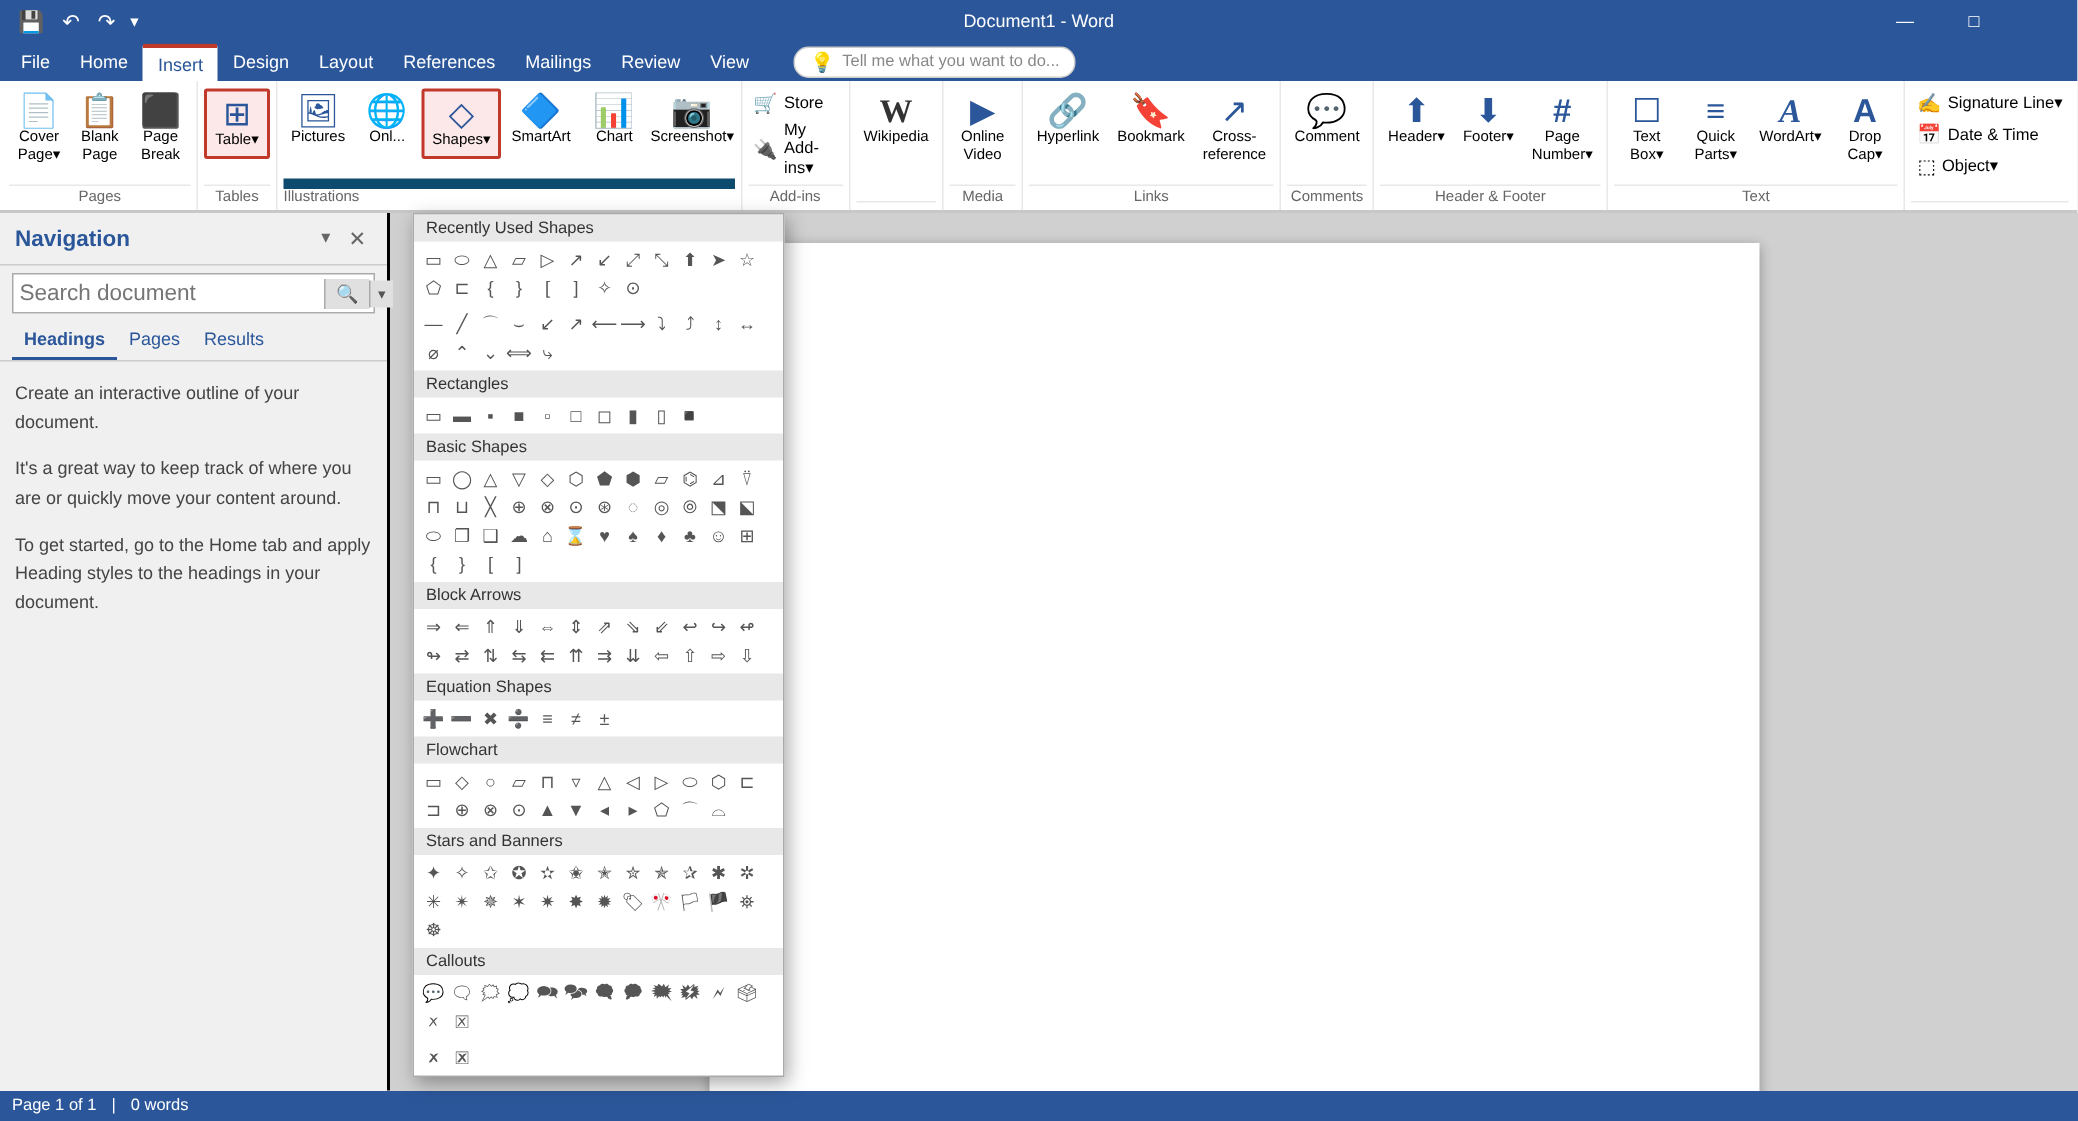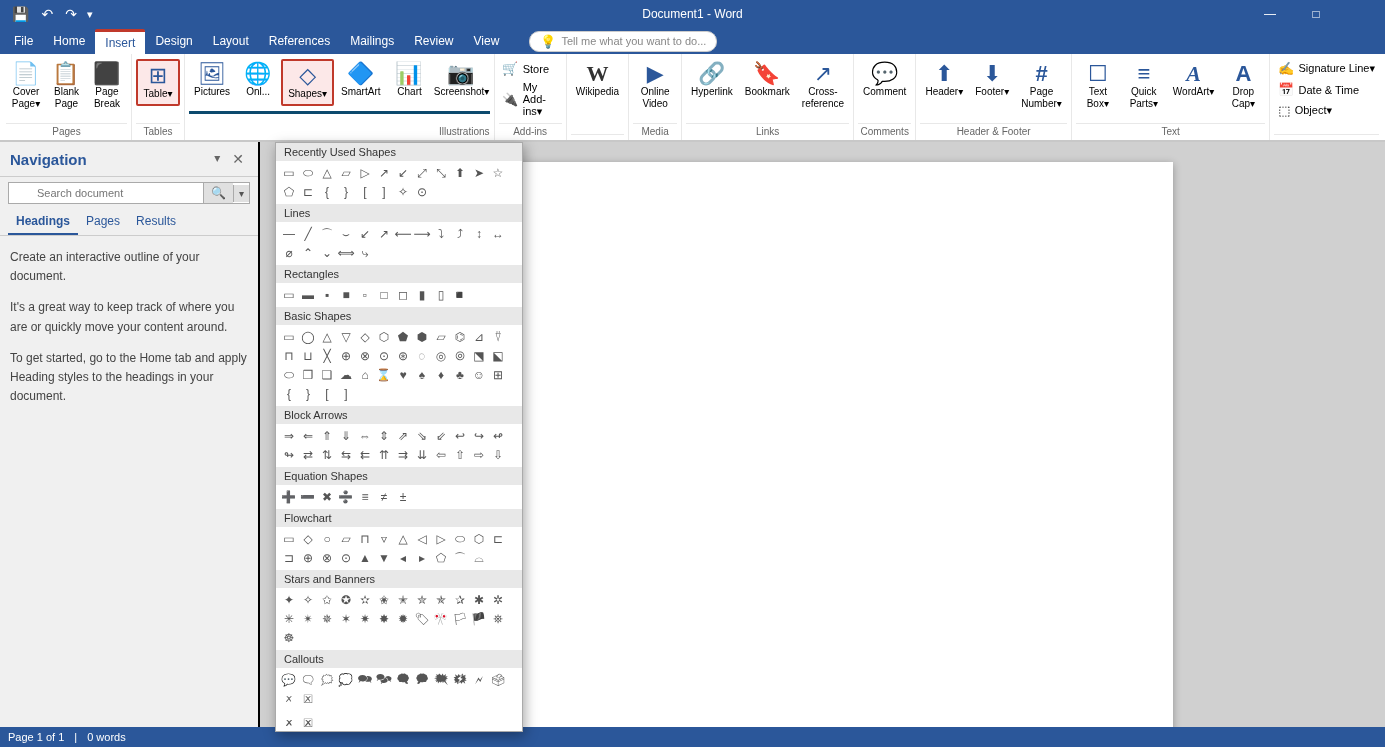--- a/index.html
+++ b/index.html
@@ -101,21 +101,21 @@
       </div>
       <div class="big-btn">
         <div style="font-size:22px; line-height:1; margin-bottom:1px; color:#2b579a;">📊</div>
         <div style="font-size:10px; text-align:center; line-height:1.2;">Chart</div>
       </div>
       <div class="big-btn">
         <div style="font-size:22px; line-height:1; margin-bottom:1px; color:#2b579a;">📷</div>
         <div style="font-size:10px; text-align:center; line-height:1.2;">Screenshot▾</div>
       </div>
     </div>
-    <div style="font-size:10px; color:#666; text-align:right; padding:12px 0 3px; border-top:3px solid #0c4a6e; margin-top:2px;">Illustrations</div>
+    <div style="font-size:10px; color:#666; text-align:left; padding:0 0 3px; border-top:7px solid #0c4a6e; margin-top:2px;">Illustrations</div>
   </div>
 
   <div style="display:flex; flex-direction:column; border-right:1px solid #e8e8e8; padding:2px 4px 0 4px;">
     <div style="display:flex; flex-direction:column; flex:1; gap:1px; padding-top:3px; justify-content:flex-start;">
       <div style="display:flex; align-items:center; gap:4px; padding:2px 4px; cursor:pointer; border-radius:2px; font-size:11px;">
         <span style="font-size:13px;">🛒</span>
           <span>Store</span>
       </div>
       <div style="display:flex; align-items:center; gap:4px; padding:2px 4px; cursor:pointer; border-radius:2px; font-size:11px;">
         <span style="font-size:13px;">🔌</span>
@@ -253,21 +253,20 @@
     <span style="width:18px;height:18px;display:flex;align-items:center;justify-content:center;font-size:12px;cursor:pointer;color:#555;">⬠</span>
     <span style="width:18px;height:18px;display:flex;align-items:center;justify-content:center;font-size:12px;cursor:pointer;color:#555;">⊏</span>
     <span style="width:18px;height:18px;display:flex;align-items:center;justify-content:center;font-size:12px;cursor:pointer;color:#555;">{</span>
     <span style="width:18px;height:18px;display:flex;align-items:center;justify-content:center;font-size:12px;cursor:pointer;color:#555;">}</span>
     <span style="width:18px;height:18px;display:flex;align-items:center;justify-content:center;font-size:12px;cursor:pointer;color:#555;">[</span>
     <span style="width:18px;height:18px;display:flex;align-items:center;justify-content:center;font-size:12px;cursor:pointer;color:#555;">]</span>
     <span style="width:18px;height:18px;display:flex;align-items:center;justify-content:center;font-size:12px;cursor:pointer;color:#555;">✧</span>
     <span style="width:18px;height:18px;display:flex;align-items:center;justify-content:center;font-size:12px;cursor:pointer;color:#555;">⊙</span>
   </div>
 
-  <div style="background:#e8e8e8; padding:3px 8px; font-size:11px; color:#333;">Lines</div>
   <div style="padding:3px 4px; display:flex; flex-wrap:wrap; gap:1px;">
     <span style="width:18px;height:18px;display:flex;align-items:center;justify-content:center;font-size:12px;cursor:pointer;color:#555;">—</span>
     <span style="width:18px;height:18px;display:flex;align-items:center;justify-content:center;font-size:12px;cursor:pointer;color:#555;">╱</span>
     <span style="width:18px;height:18px;display:flex;align-items:center;justify-content:center;font-size:12px;cursor:pointer;color:#555;">⌒</span>
     <span style="width:18px;height:18px;display:flex;align-items:center;justify-content:center;font-size:12px;cursor:pointer;color:#555;">⌣</span>
     <span style="width:18px;height:18px;display:flex;align-items:center;justify-content:center;font-size:12px;cursor:pointer;color:#555;">↙</span>
     <span style="width:18px;height:18px;display:flex;align-items:center;justify-content:center;font-size:12px;cursor:pointer;color:#555;">↗</span>
     <span style="width:18px;height:18px;display:flex;align-items:center;justify-content:center;font-size:12px;cursor:pointer;color:#555;">⟵</span>
     <span style="width:18px;height:18px;display:flex;align-items:center;justify-content:center;font-size:12px;cursor:pointer;color:#555;">⟶</span>
     <span style="width:18px;height:18px;display:flex;align-items:center;justify-content:center;font-size:12px;cursor:pointer;color:#555;">⤵</span>
@@ -461,21 +460,21 @@
 <div style="position:fixed; top:142px; left:0; width:260px; bottom:20px; background:#f0f0f0; border-right:2px solid #000000; display:flex; flex-direction:column; z-index:50;">
   <div style="display:flex; align-items:center; justify-content:space-between; padding:8px 10px; border-bottom:1px solid #ccc;">
     <span style="font-size:15px; font-weight:bold; color:#2b579a;">Navigation</span>
     <div style="display:flex; gap:4px;">
       <span style="color:#666; font-size:12px; cursor:pointer; padding:1px 4px;">▾</span>
       <span style="color:#666; font-size:14px; cursor:pointer; padding:1px 4px;">✕</span>
     </div>
   </div>
 
   <div style="display:flex; align-items:center; margin:5px 8px; border:1px solid #aaa; background:white;">
-    <input type="text" style="flex: 1 1 0%; border: none; padding: 4px 4px; font-size: 11px; outline: none; background: transparent; margin-left: 24px;" placeholder="Search document">
+    <input type="text" style="flex: 1 1 0%; border: none; padding: 4px 4px; font-size: 15px; outline: none; background: transparent;" placeholder="Search document">
     <div style="padding:3px 7px; background:#e0e0e0; cursor:pointer; color:#555; font-size:12px; border-left:1px solid #aaa;">🔍</div>
     <div style="padding:3px 5px; background:#e0e0e0; cursor:pointer; color:#555; font-size:10px; border-left:1px solid #aaa;">▾</div>
   </div>
 
   <div style="display:flex; border-bottom:1px solid #ccc; padding:0 8px; gap:0;">
     <div style="padding:5px 8px; cursor:pointer; font-size:12px; color:#2b579a; border-bottom:2px solid #2b579a; font-weight:600;">Headings</div>
     <div style="padding:5px 8px; cursor:pointer; font-size:12px; color:#2b579a;">Pages</div>
     <div style="padding:5px 8px; cursor:pointer; font-size:12px; color:#2b579a;">Results</div>
   </div>
 

